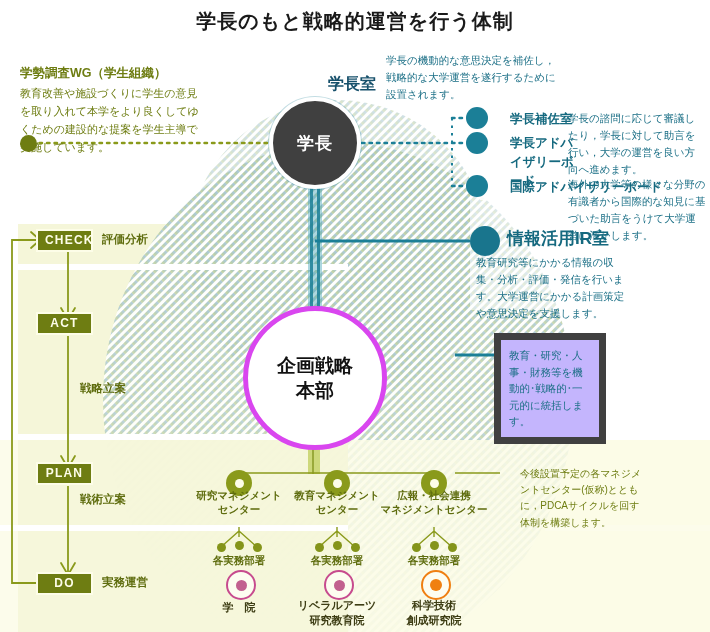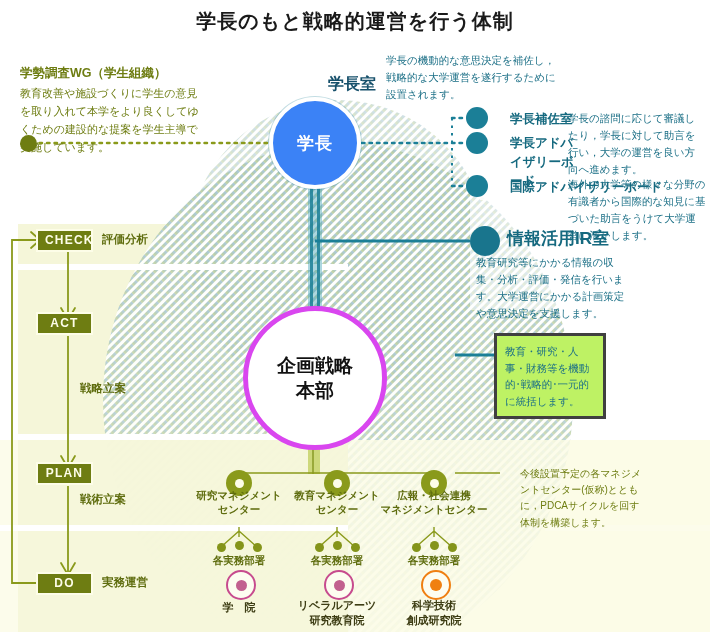--- a/index.html
+++ b/index.html
@@ -29,21 +29,21 @@
   .heading-olive{color:#6e7d12;font-weight:bold;font-size:12.5px;line-height:1.45;}
   .body-olive{color:#6e7d12;font-size:11px;line-height:1.62;}
   .body-teal{color:#1b6f86;font-size:10.5px;line-height:1.62;}
   .heading-teal{color:#15697f;font-weight:bold;font-size:12.5px;line-height:1.5;margin-left:16px;}
   .heading-teal-lg{color:#15697f;font-weight:bold;font-size:17px;line-height:1.3;}
 
   
   .circ{position:absolute;border-radius:50%;box-sizing:border-box;
         display:flex;align-items:center;justify-content:center;text-align:center;}
   .pres{
-    width:92px;height:92px;background:#3b82f6;border:4px solid #ffffff;
+    width:92px;height:92px;background:#404040;border:4px solid #ffffff;
     color:#fff;font-size:17px;font-weight:bold;letter-spacing:1px;
     box-shadow:0 0 0 1px rgba(17,118,143,.25);
   }
   .hq{
     width:144px;height:144px;background:#ffffff;border:5px solid #d946ef;
     color:#111;font-size:19px;font-weight:bold;line-height:1.32;
   }
   .dot-teal{width:22px;height:22px;background:#1b7f97;border-radius:50%;position:absolute;}
   .dot-teal-lg{width:30px;height:30px;background:#19758d;border-radius:50%;position:absolute;}
   .dot-olive{width:16px;height:16px;background:#6e7d12;border-radius:50%;position:absolute;}
@@ -70,21 +70,21 @@
   .pd-tag{
     position:absolute;background:#6e7d12;color:#fdfde8;
     font-size:12px;font-weight:bold;letter-spacing:1.2px;
     padding:2px 7px 3px;border:2px solid #fdfde8;
     box-sizing:border-box;text-align:center;
   }
   .pd-label{position:absolute;color:#5f6d0f;font-size:11.5px;font-weight:bold;}
 
   
   .callout{
-    position:absolute;background:#bef264;border:3px solid #404040;
+    position:absolute;background:#c4b5fd;border:7px solid #404040;
     box-sizing:border-box;padding:7px 8px;
     color:#1b6f86;font-size:10.5px;line-height:1.58;
   }
 
   
   .node-label{
     position:absolute;text-align:center;color:#5f6d0f;
     font-size:10.5px;font-weight:bold;line-height:1.35;
   }
   .node-label-b{

